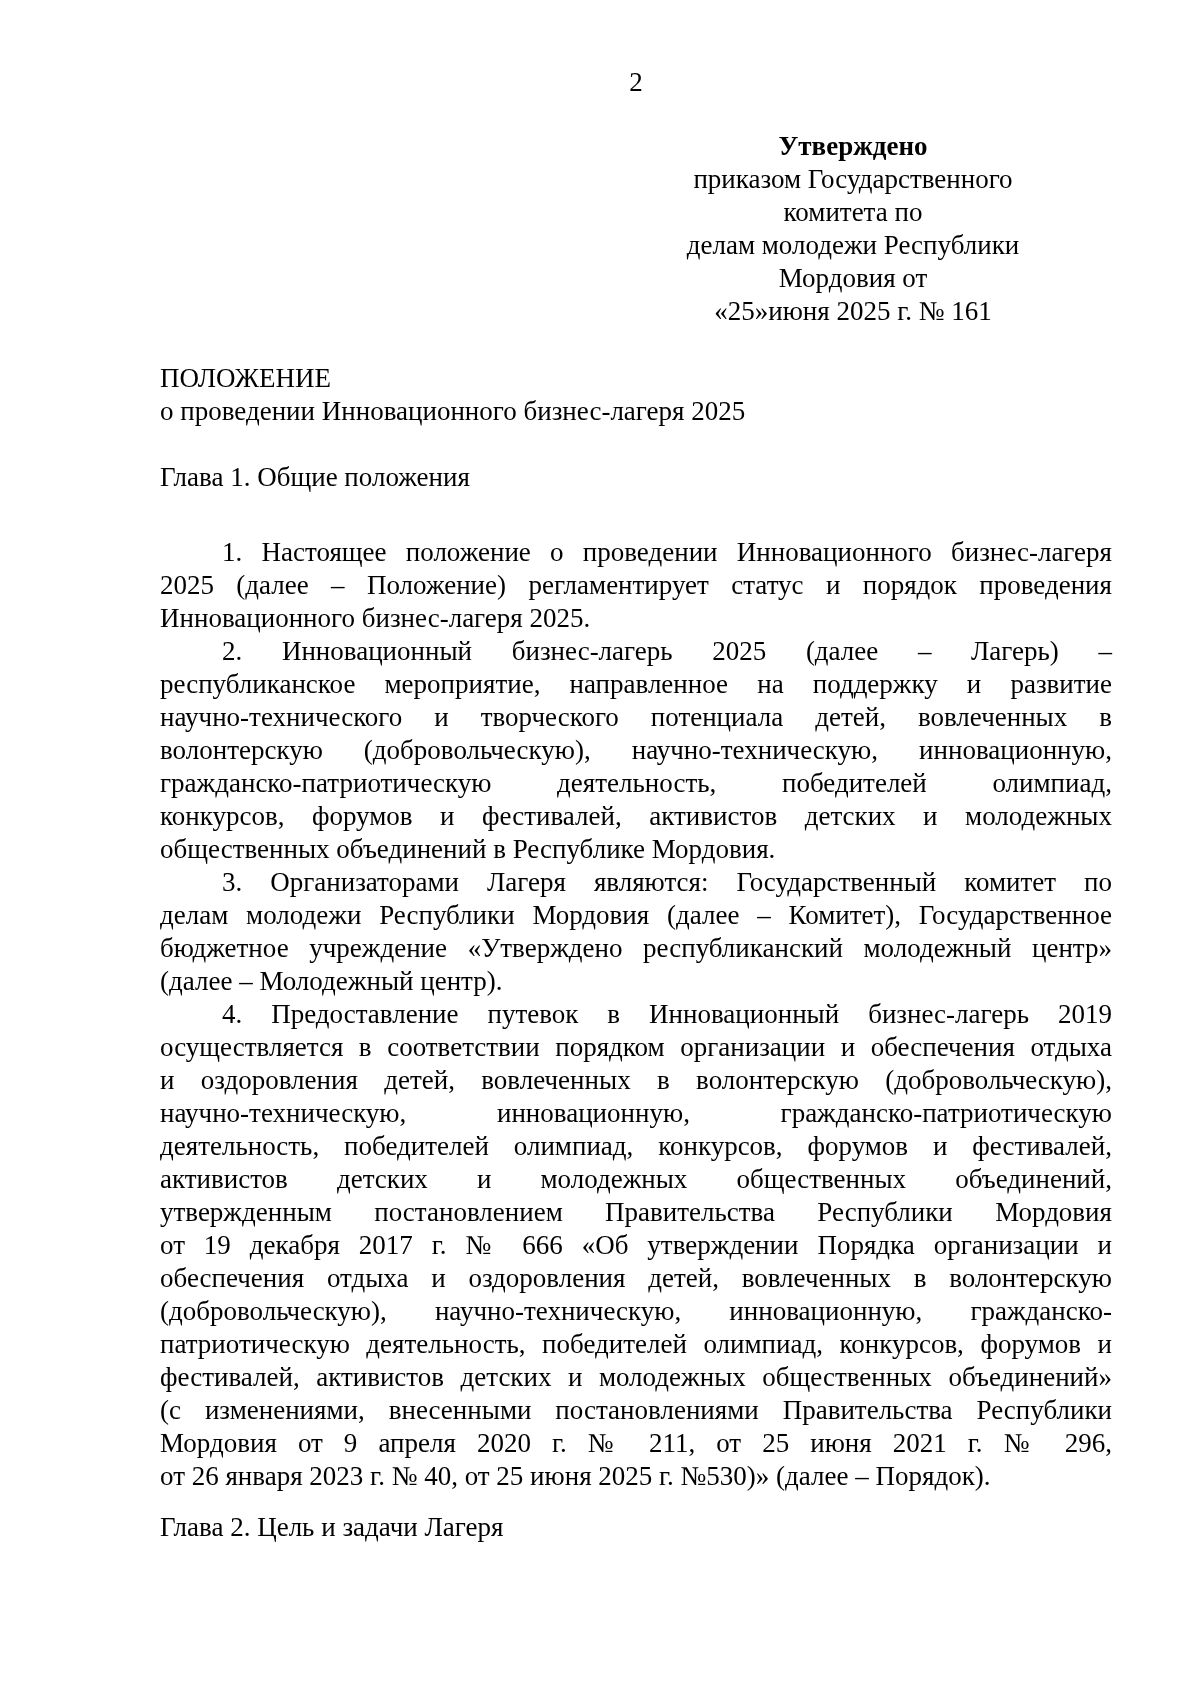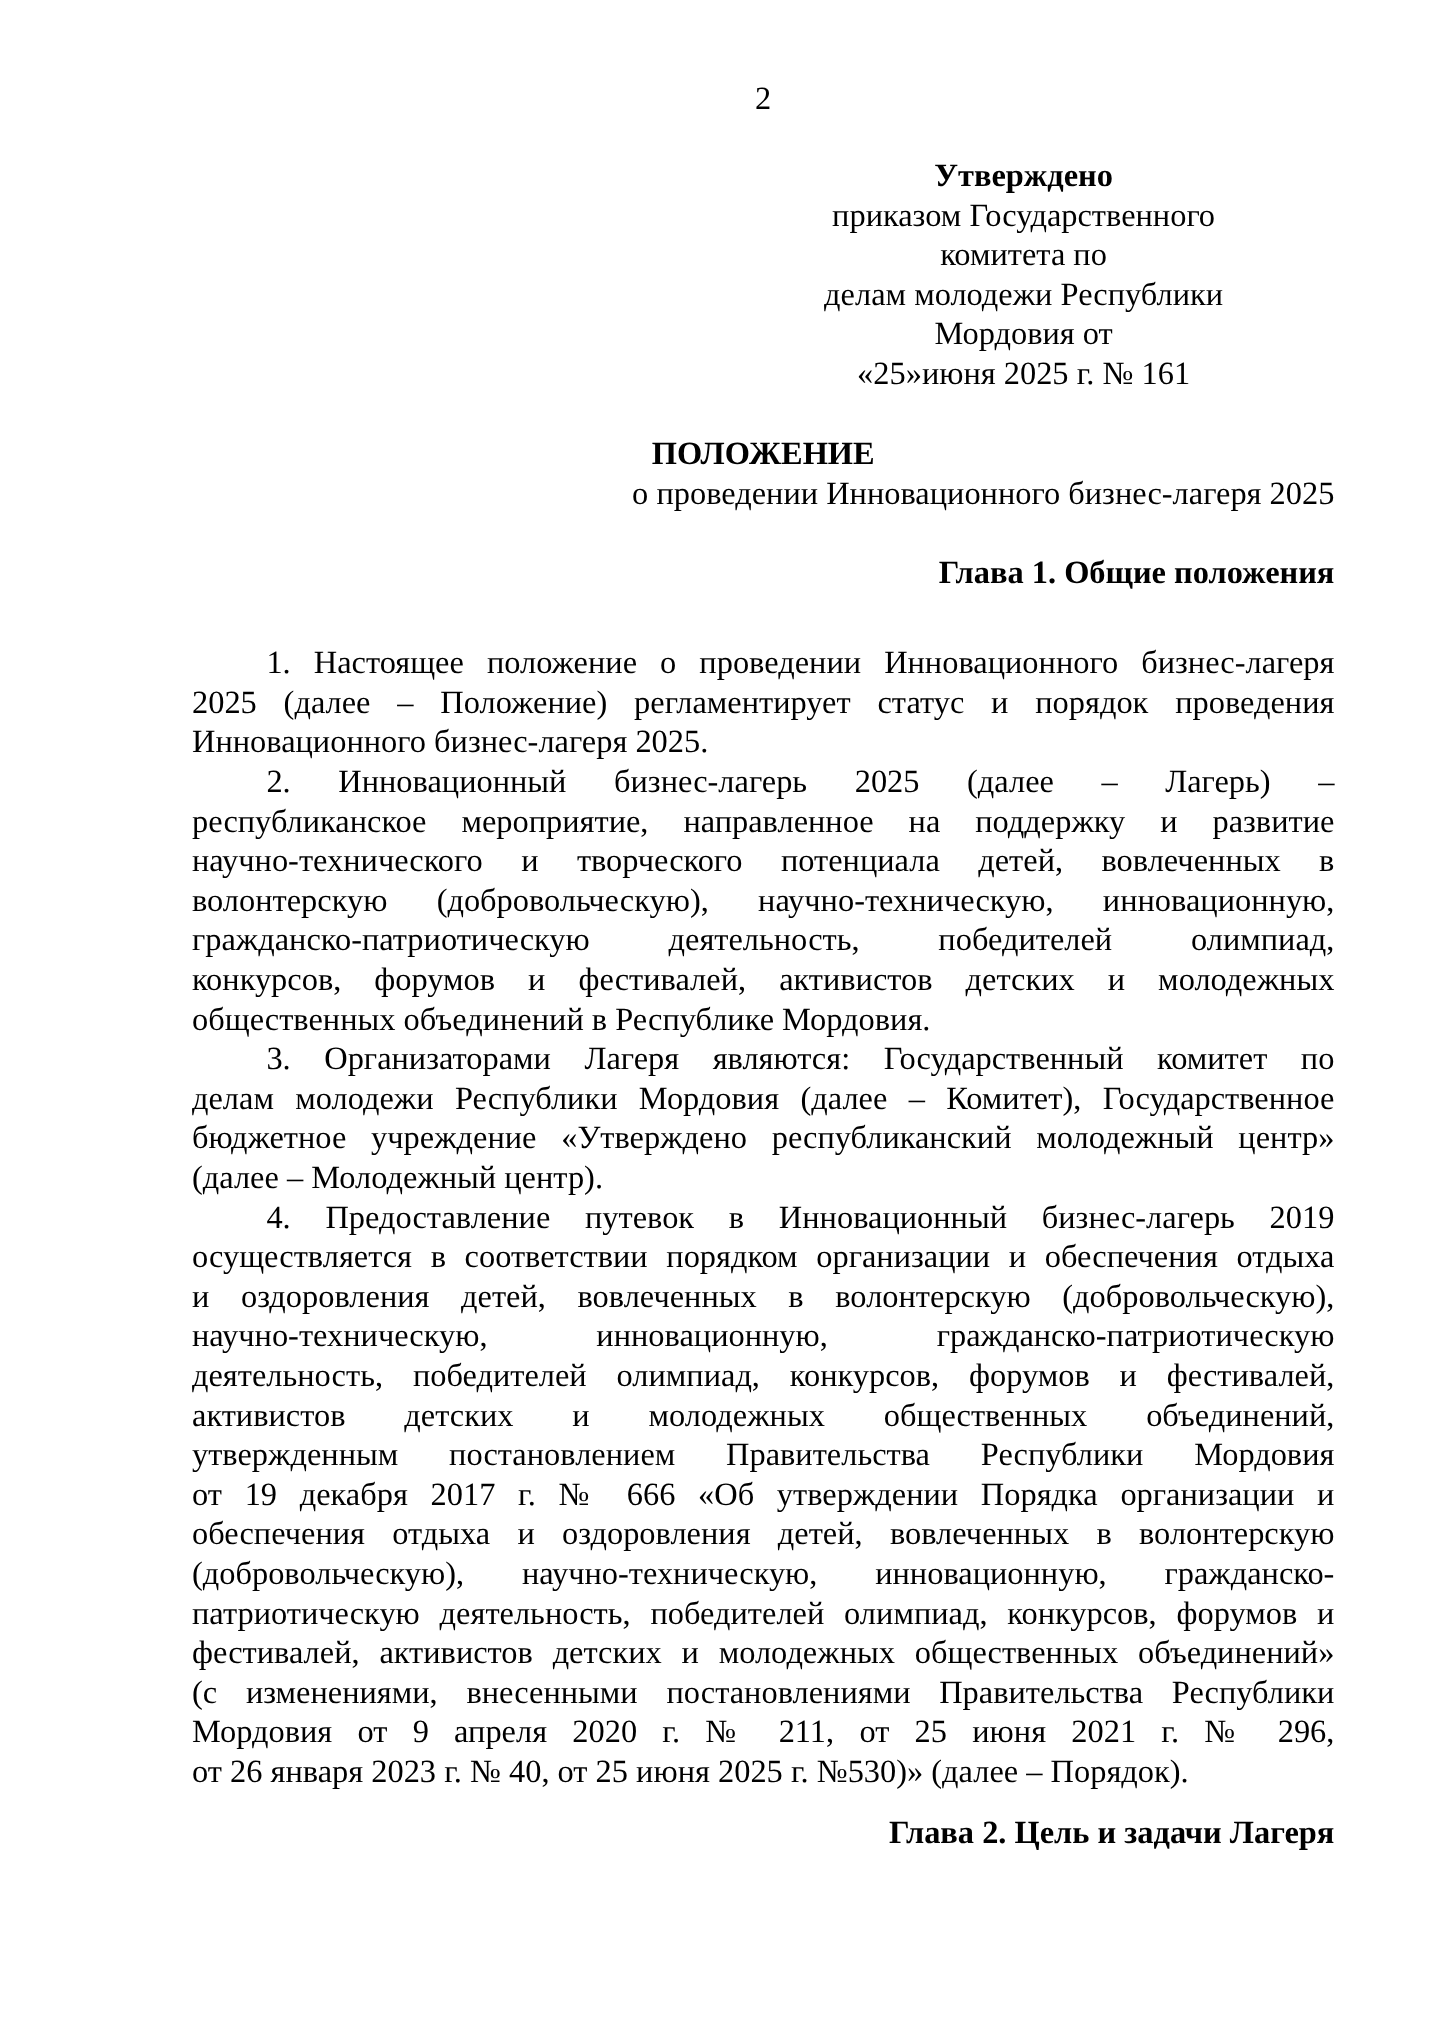--- a/index.html
+++ b/index.html
@@ -31,30 +31,29 @@
     width: 368px;
     margin-left: 509px;
     margin-bottom: 34px;
     text-align: center;
   }
   .approval-title {
     font-weight: bold;
     margin-top: 31px;
   }
   .doc-title {
-    font-weight: bold;
-    text-align: center;
+    font-weight: normal;
   }
   .doc-subtitle {
-    text-align: right;
+    text-align: left;
     margin-bottom: 33px;
   }
   .chapter-heading {
-    font-weight: bold;
-    text-align: right;
+    font-weight: normal;
+    text-align: left;
     margin-bottom: 42px;
   }
   .chapter-heading.later {
     margin-top: 18px;
     margin-bottom: 30px;
   }
   .para {
     margin: 0;
   }
   .line {

